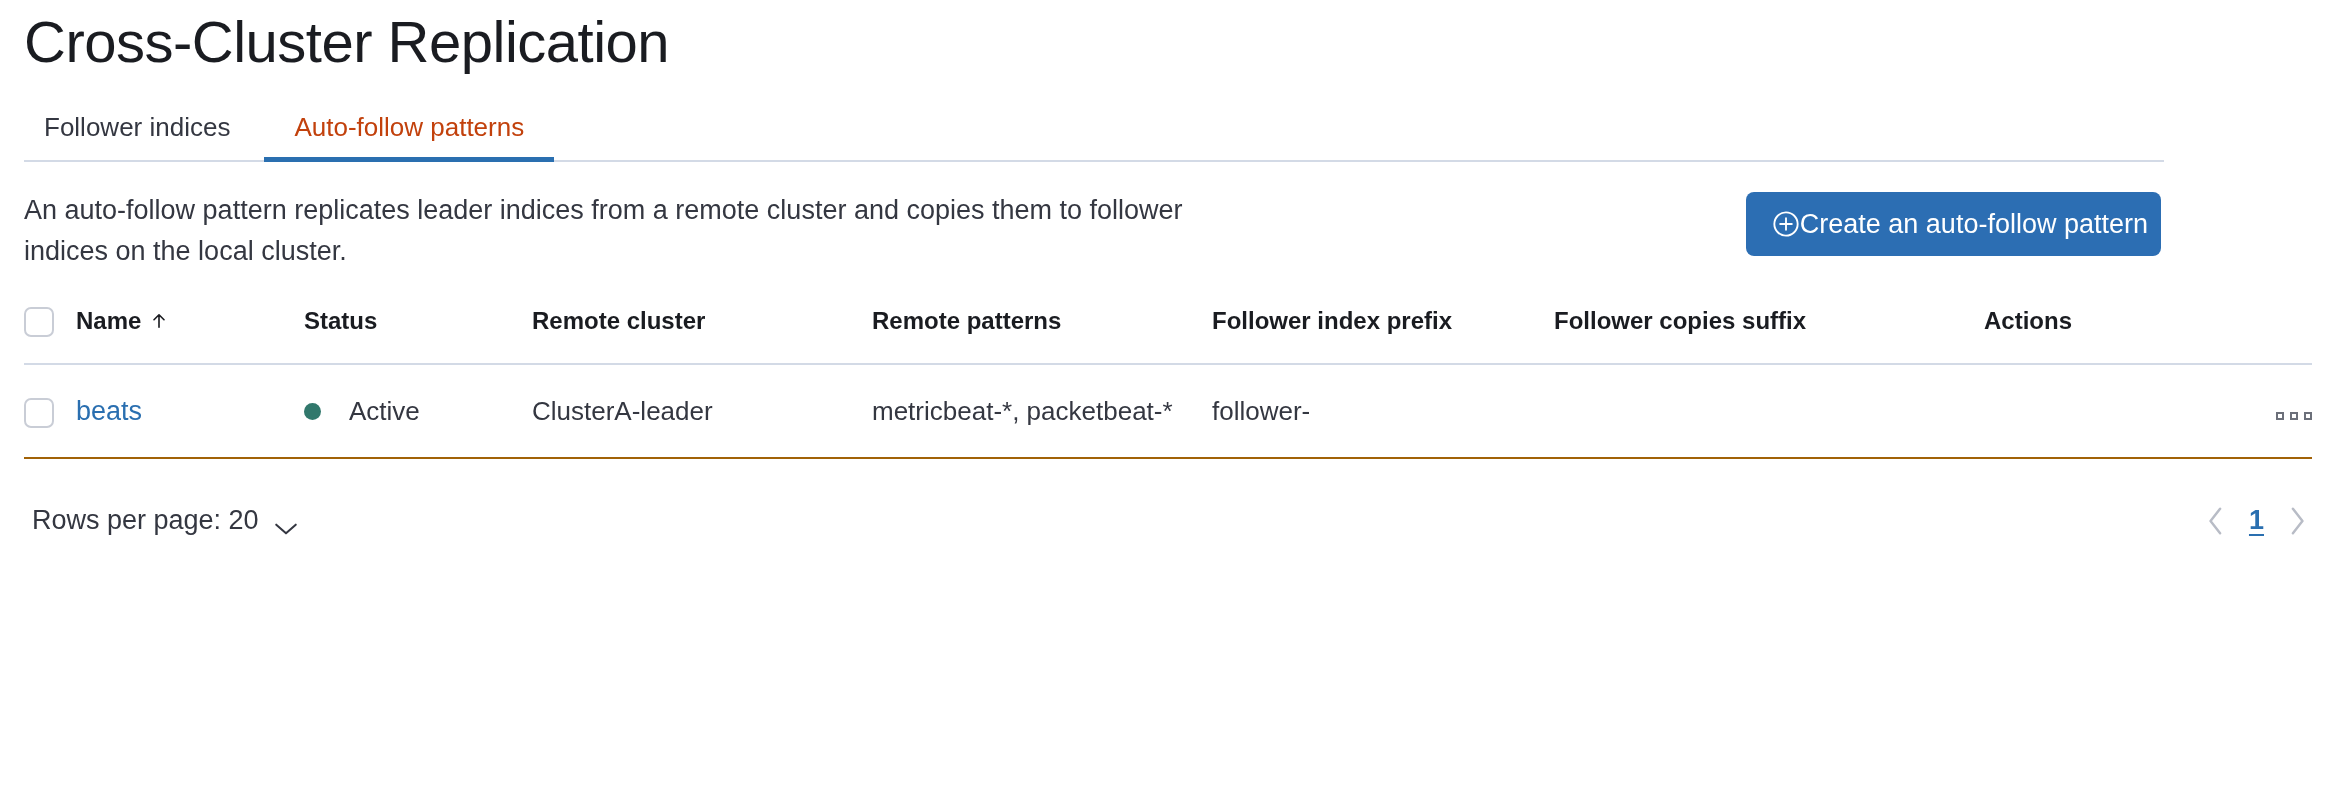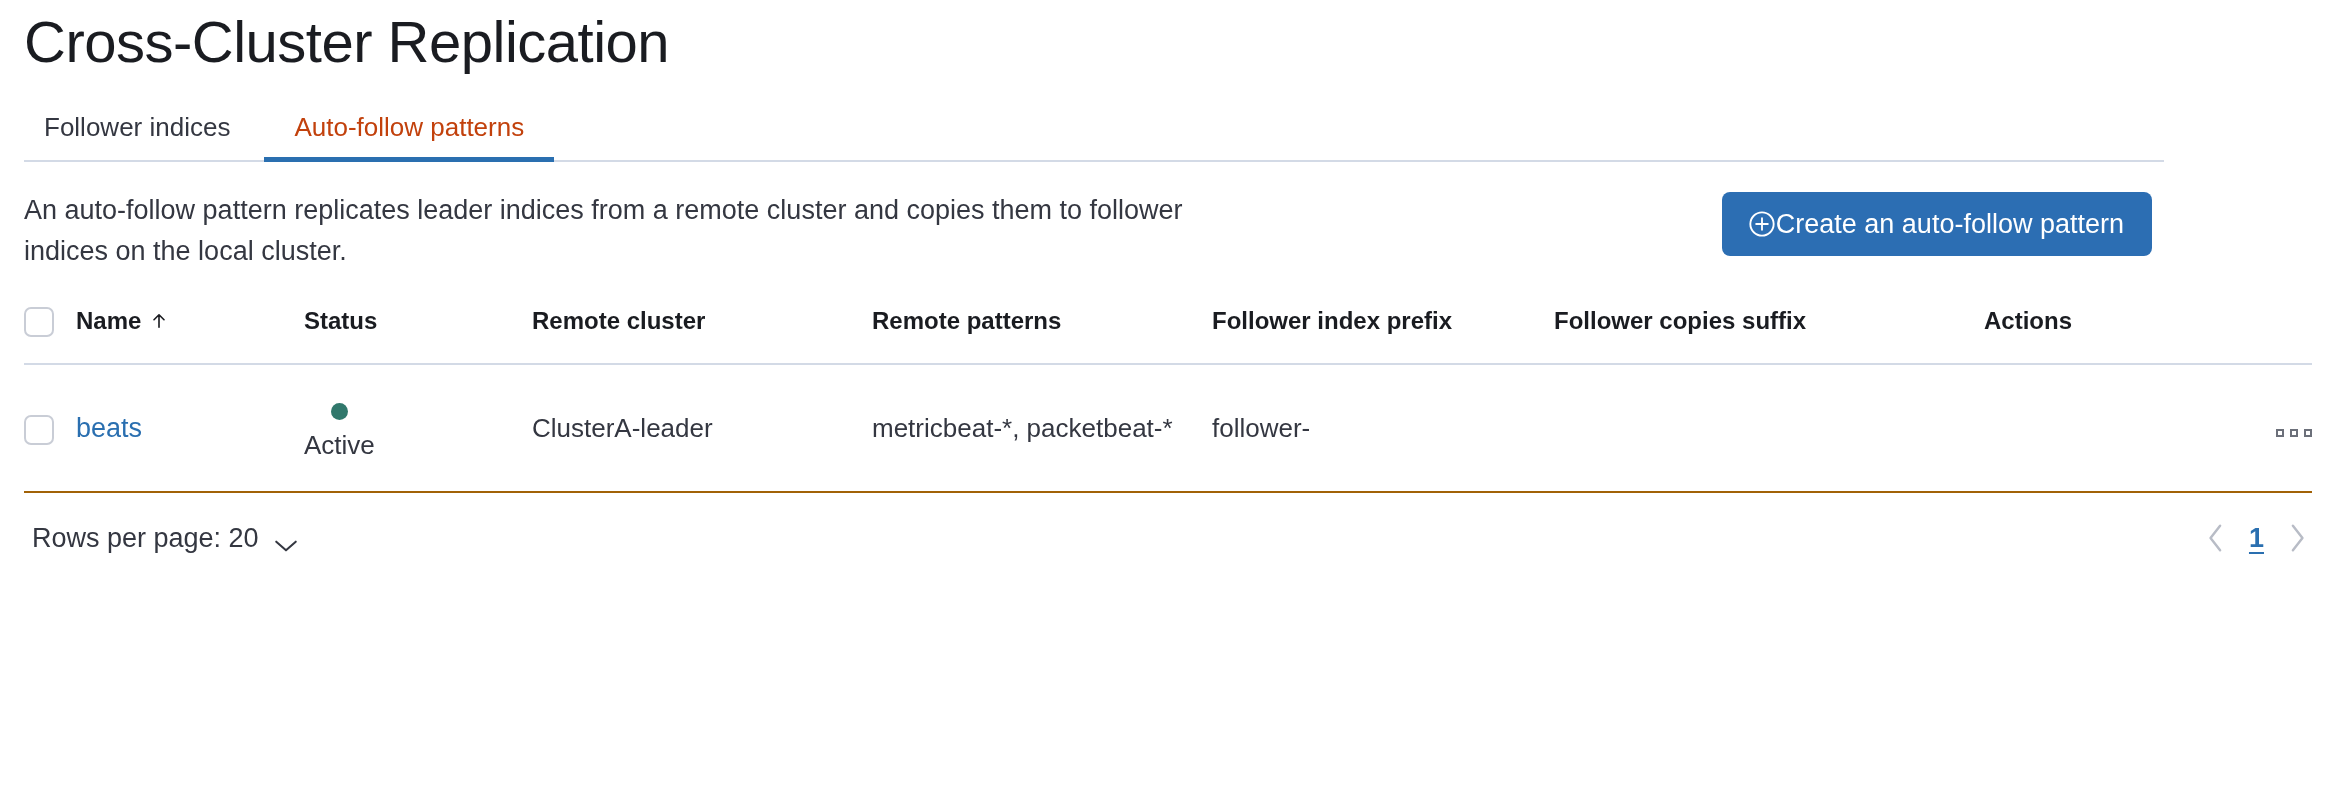--- a/index.html
+++ b/index.html
@@ -80,28 +80,28 @@
     font-weight: 400;
   }
   .create-btn {
     flex: 0 0 auto;
     display: inline-flex;
     align-items: center;
     background: #2c6eb3;
     color: #ffffff;
     border: none;
     border-radius: 8px;
-    padding: 17px 28px 17px 26px;
+    padding: 17px 13px 17px 26px;
     font-size: 27px;
     line-height: 30px;
     font-family: "Liberation Sans", sans-serif;
     cursor: pointer;
     white-space: nowrap;
     margin-top: 2px;
-    margin-right: 12px;
+    margin-right: 3px;
   }
   .plus-circle {
     width: 28px;
     height: 28px;
     display: inline-block;
     flex: 0 0 auto;
   }
 
   
   .search-wrap {
@@ -178,21 +178,21 @@
   .th-inner { display: inline-flex; align-items: center; gap: 8px; }
   .sort-arrow { width: 20px; height: 22px; }
 
   .name-link {
     color: #2a6fb0;
     text-decoration: none;
     cursor: pointer;
     font-size: 27px;
   }
 
-  .status-cell { display: inline-flex; align-items: center; gap: 7px; flex-direction: column; }
+  .status-cell { display: inline-flex; align-items: center; gap: 28px; }
   .status-dot {
     width: 17px; height: 17px; border-radius: 50%;
     background: #31786c;
     display: inline-block;
     flex: 0 0 auto;
   }
   .dots-icon {
     display: inline-flex;
     gap: 6px;
     align-items: center;
@@ -200,21 +200,21 @@
   }
   .dots-icon i {
     width: 8px; height: 8px;
     border: 2px solid #6c707a;
     box-sizing: border-box;
     display: block;
   }
 
   
   .footer {
-    margin-top: 30px;
+    margin-top: 46px;
     width: 2288px;
     display: flex;
     align-items: center;
     justify-content: space-between;
   }
   .rows-per-page {
     display: inline-flex;
     align-items: center;
     gap: 14px;
     font-size: 27px;

